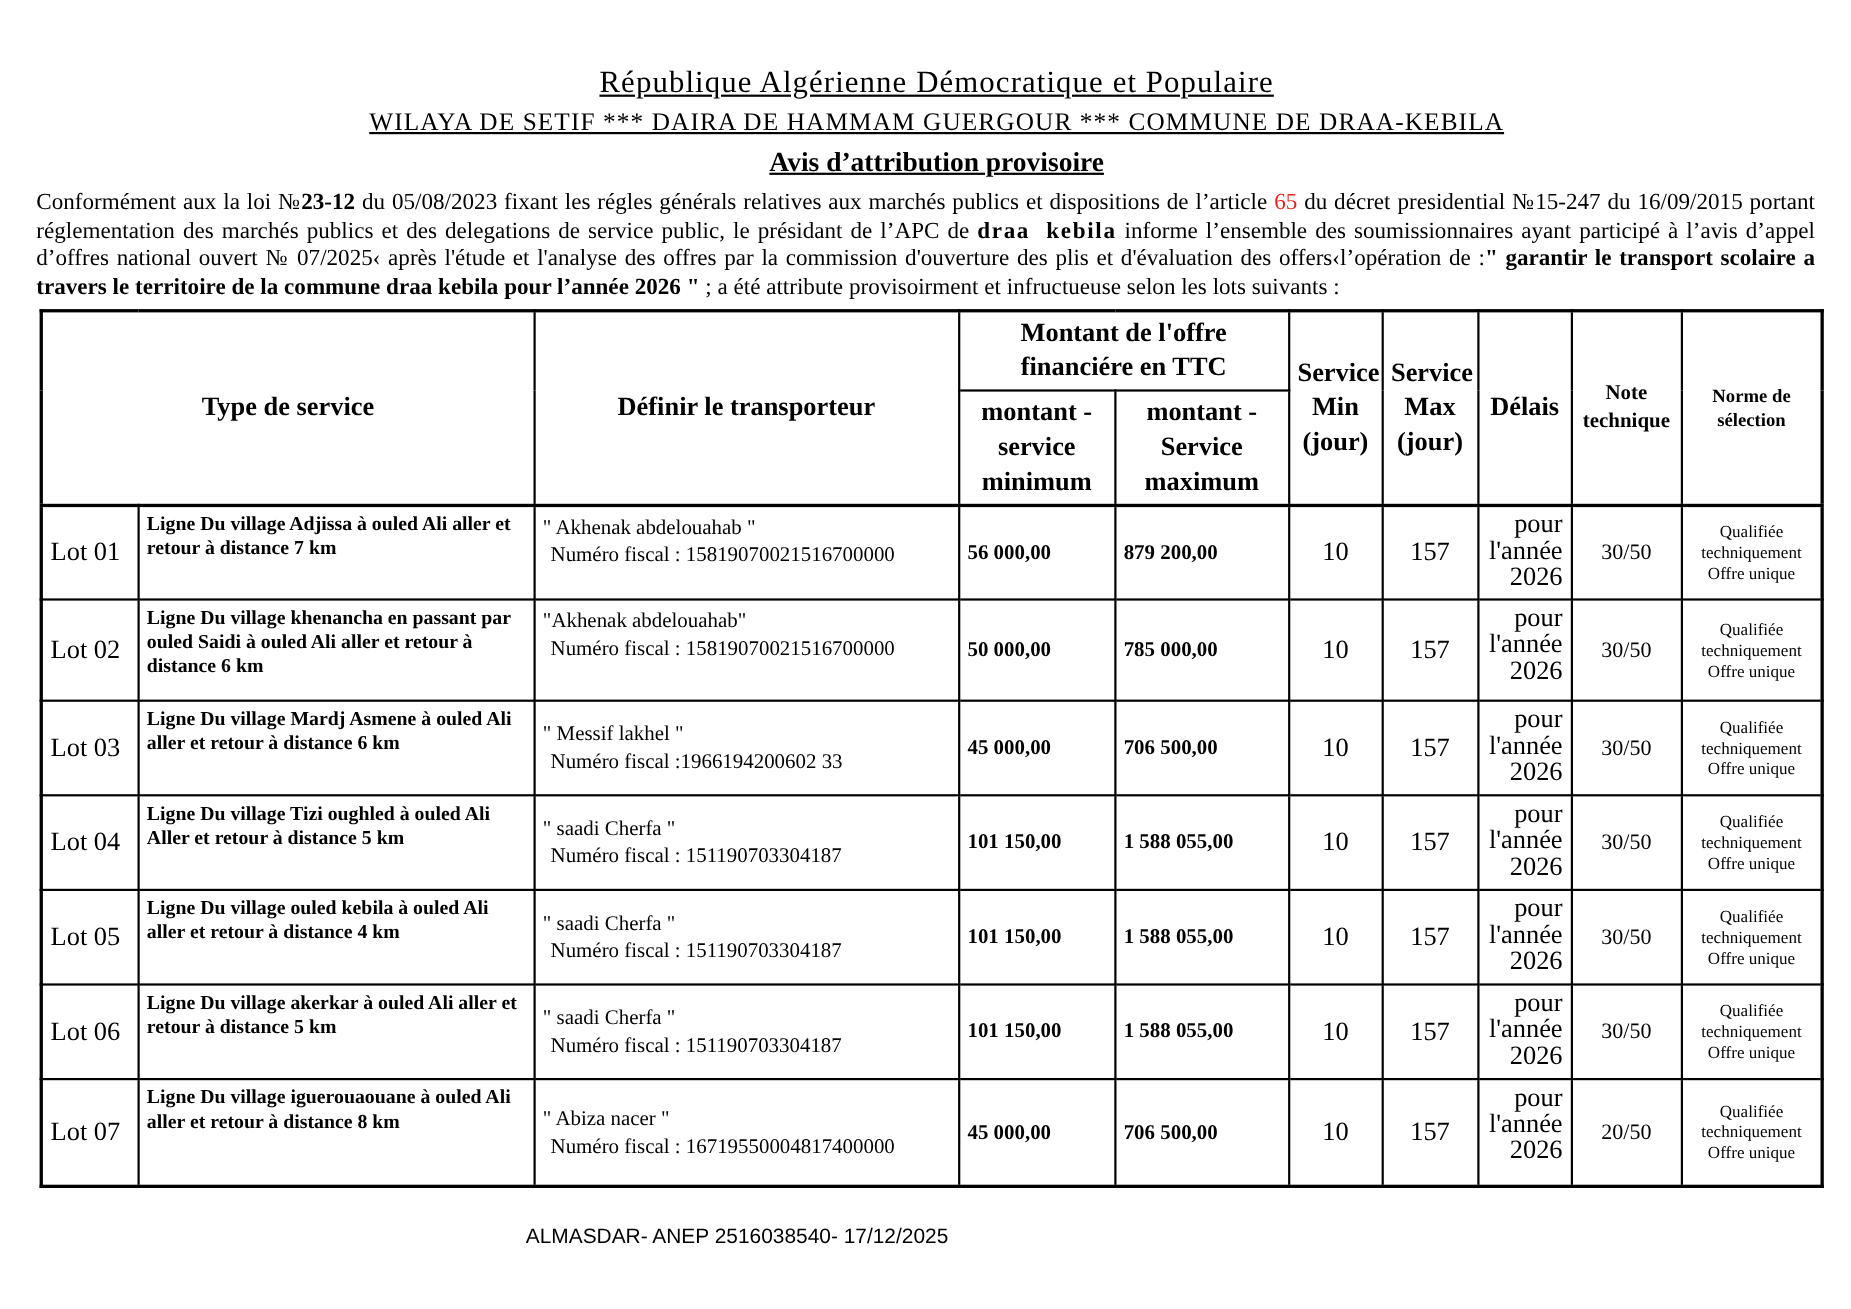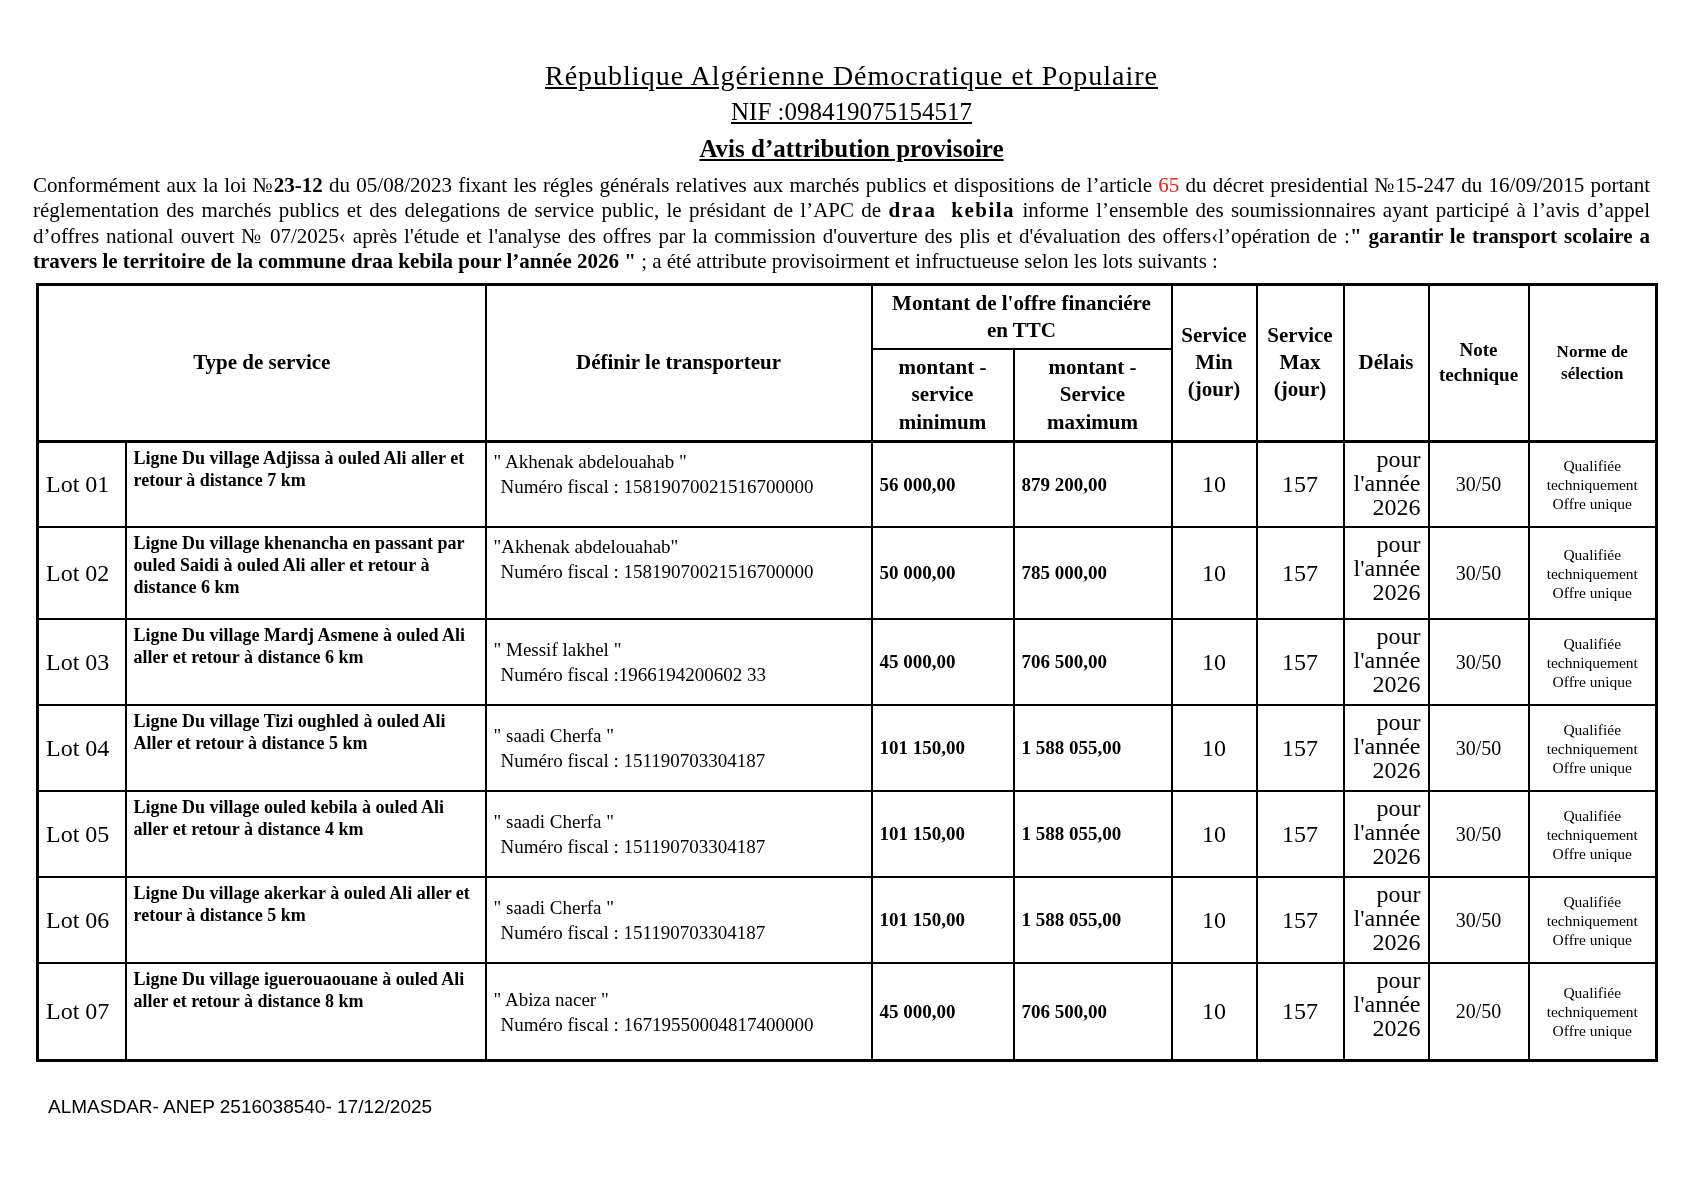--- a/index.html
+++ b/index.html
@@ -17,52 +17,52 @@
     margin:8px 33px 6px 33px;font-size:21px;line-height:25.5px;text-align:justify;
   }
   .intro b.spaced{letter-spacing:1.5px;word-spacing:6px;}
   table.lots{
     margin:8px 0 0 36px;border-collapse:collapse;table-layout:fixed;width:1619px;
     border:3px solid #000;
   }
   table.lots th, table.lots td{
     border:2px solid #000;padding:4px 7px;box-sizing:border-box;overflow:hidden;
   }
-  thead th{font-weight:bold;text-align:center;vertical-align:middle;font-size:21px;line-height:1.3;}
+  thead th{font-weight:bold;text-align:center;vertical-align:middle;font-size:24px;line-height:1.3;}
   thead tr.h-top th.h-montant-group{height:62px;border-bottom:2px solid #000;}
   thead{border-bottom:3px solid #000;}
   th.h-norme{font-size:17px;}
   th.h-note{font-size:19px;}
   tbody td{vertical-align:middle;}
   td.c-lot{font-size:24px;text-align:left;padding-left:9px;}
   td.c-desc{font-weight:bold;font-size:18px;line-height:22px;vertical-align:top;padding-top:7px;}
   td.c-trans{font-size:19px;line-height:25px;}
   td.c-trans .t-fiscal{padding-left:7px;font-family:Liberation Serif, serif;}
   tr.v-top td.c-trans{vertical-align:top;padding-top:6px;}
   td.c-min, td.c-max{font-weight:bold;font-size:19px;text-align:left;}
   td.c-smin, td.c-smax{font-size:24px;text-align:center;}
   td.c-delais{font-size:24px;line-height:24px;text-align:right;vertical-align:top;padding-top:5px;}
   td.c-note{font-size:20px;text-align:center;}
   td.c-norme{font-size:15.5px;line-height:19px;text-align:center;margin-top:28px;}
   tr.lot-row{height:86px;}
   tr.r2{height:92px;}
   tr.r7{height:97px;}
   .doc-footer{
-    margin-top:34px;width:1340px;text-align:left;
-    font-family:"Liberation Sans","DejaVu Sans",sans-serif;font-size:19px;padding-left:48px;
+    margin-top:34px;width:1340px;text-align:center;
+    font-family:"Liberation Sans","DejaVu Sans",sans-serif;font-size:19px;
   }
 </style>
 </head>
 <body>
 
 <div class="page">
 
   <div class="doc-header">
     <h1 class="doc-title">République Algérienne Démocratique et Populaire</h1>
-    <div class="doc-nif">NIF :098419075154517</div>
+    <div class="doc-subtitle">WILAYA DE SETIF *** DAIRA DE HAMMAM GUERGOUR *** COMMUNE DE DRAA-KEBILA</div>
     <div class="doc-notice">Avis d’attribution provisoire</div>
   </div>
 
   <p class="intro"><span>Conformément aux la loi №</span><b>23-12</b><span> du 05/08/2023 fixant les régles générals relatives aux marchés publics et dispositions de l’article </span><span style="color: rgb(232, 37, 31);">65</span><span> du décret presidential №15-247 du 16/09/2015 portant réglementation des marchés publics et des delegations de service public, le présidant de l’APC de </span><b class="spaced">draa kebila</b><span> informe l’ensemble des soumissionnaires ayant participé à l’avis d’appel d’offres national ouvert № 07/2025‹ après l'étude et l'analyse des offres par la commission d'ouverture des plis et d'évaluation des offers‹l’opération de :</span><b>" garantir le transport scolaire a travers le territoire de la commune draa kebila pour l’année 2026 "</b><span> ; a été attribute provisoirment et infructueuse  selon les lots suivants :</span></p>
 
   <table class="lots">
     <colgroup>
       <col style="width:88px">
         <col style="width:360px">
         <col style="width:386px">

